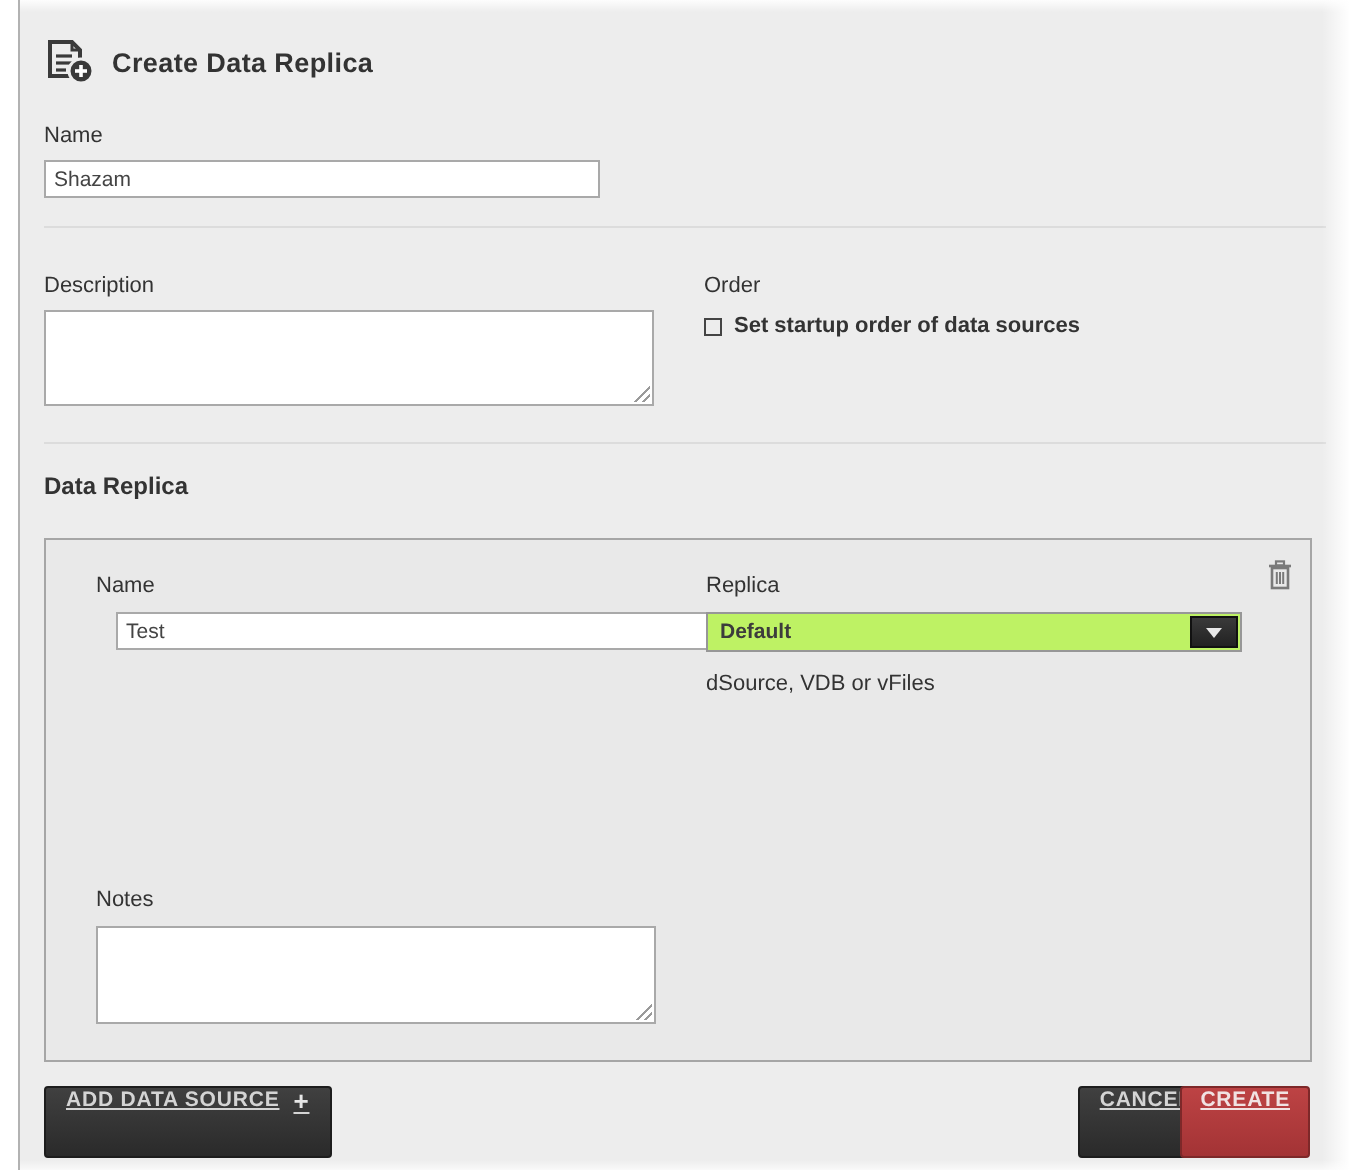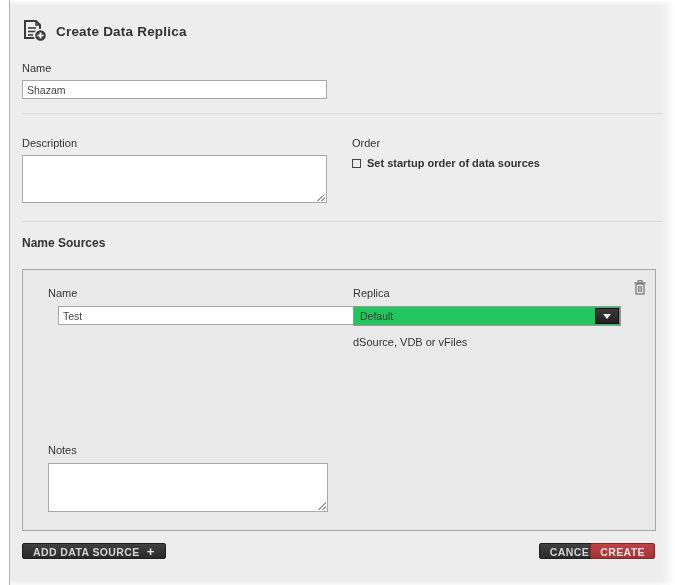--- a/index.html
+++ b/index.html
@@ -59,29 +59,29 @@
     display:flex; align-items:center;
   }
   .select .sel-text{ flex:1; font-size:10.5px; color:#3c3c3c; padding-left:6px;
     white-space:nowrap; overflow:hidden; }
   .select .arrow-btn{
     width:24px; height:16px; margin-right:1px; background:linear-gradient(#3a3a3a,#222);
     border:1px solid #111; display:flex; align-items:center; justify-content:center;
   }
   .select .arrow-glyph{ width:0; height:0; border-left:4px solid transparent;
     border-right:4px solid transparent; border-top:5px solid #e8e8e8; }
-  .select.gray-bg{ background:#22c55e; }
+  .select.gray-bg{ background:#bef264;font-weight:bold; }
   .select.light-bg{ background:#e2e2e2; }
 
   .trash-btn{ cursor:pointer; line-height:0; }
 
   .btn{
-    height:16px; display:inline-flex; align-items:flex-end; justify-content:center;
+    height:36px; display:inline-flex; align-items:flex-start; justify-content:center;
     font-size:10.5px; font-weight:bold; letter-spacing:.4px; border-radius:2px;
-    cursor:pointer; white-space:nowrap;
+    cursor:pointer; white-space:nowrap;text-decoration:underline;
   }
   .btn-dark{
     background:linear-gradient(#404040,#2a2a2a); border:1px solid #1d1d1d; color:#d4d4d4;
   }
   .btn-red{
     background:linear-gradient(#bd4344,#a33335); border:1px solid #7d2829; color:#f1e2e2;
   }
   .add-btn{ left:12px; top:543px; padding:0 10px; gap:7px; }
   .cancel-btn{ right:68px; top:543px; padding:0 10px; }
   .create-btn{ right:20px; top:543px; padding:0 9px; }
@@ -102,39 +102,39 @@
         <line x1="6" y1="16" x2="11" y2="16" stroke="#3a3a3a" stroke-width="1.6"></line>
         <circle cx="18.5" cy="16.5" r="6" fill="#3a3a3a" stroke="#ededed" stroke-width="1.5"></circle>
         <line x1="15.5" y1="16.5" x2="21.5" y2="16.5" stroke="#fff" stroke-width="1.8"></line>
         <line x1="18.5" y1="13.5" x2="18.5" y2="19.5" stroke="#fff" stroke-width="1.8"></line>
       </svg>
     </span>
     <span class="page-title">Create Data Replica</span>
   </div>
 
   <div class="abs field-label" style="left:12px; top:62px;">Name</div>
-  <input class="abs text-input" style="left: 12px; top: 80px; width: 305px;" type="text" value="Shazam">
+  <input class="abs text-input" style="left: 12px; top: 80px; width: 278px;" type="text" value="Shazam">
 
   <div class="abs divider" style="top:113px;"></div>
 
   <div class="abs field-label" style="left:12px; top:137px;">Description</div>
   <div class="abs ta-wrap" style="left:12px; top:155px; width:305px; height:48px;">
     <textarea style=""></textarea>
     <span class="resize-grip"></span>
   </div>
 
   <div class="abs field-label" style="left:342px; top:137px;">Order</div>
   <div class="abs checkbox-row" style="left:342px; top:157px;">
     <span class="checkbox-box"></span>
     <span class="checkbox-label">Set startup order of data sources</span>
   </div>
 
   <div class="abs divider" style="top:221px;"></div>
 
-  <div class="abs section-heading" style="left:12px; top:236px;">Name Sources</div>
+  <div class="abs section-heading" style="left:12px; top:236px;">Data Replica</div>
 
   <div class="abs ds-card">
 
     <div class="abs field-label" style="left:25px; top:17px;">Name</div>
     <input class="abs text-input" style="left: 35px; top: 36px; width: 312px;" type="text" value="Test">
 
     <div class="abs field-label" style="left:330px; top:17px;">Replica</div>
     <div class="select gray-bg" style="left:330px; top:36px; width:268px;">
       <span class="sel-text">Default</span>
       <span class="arrow-btn">

